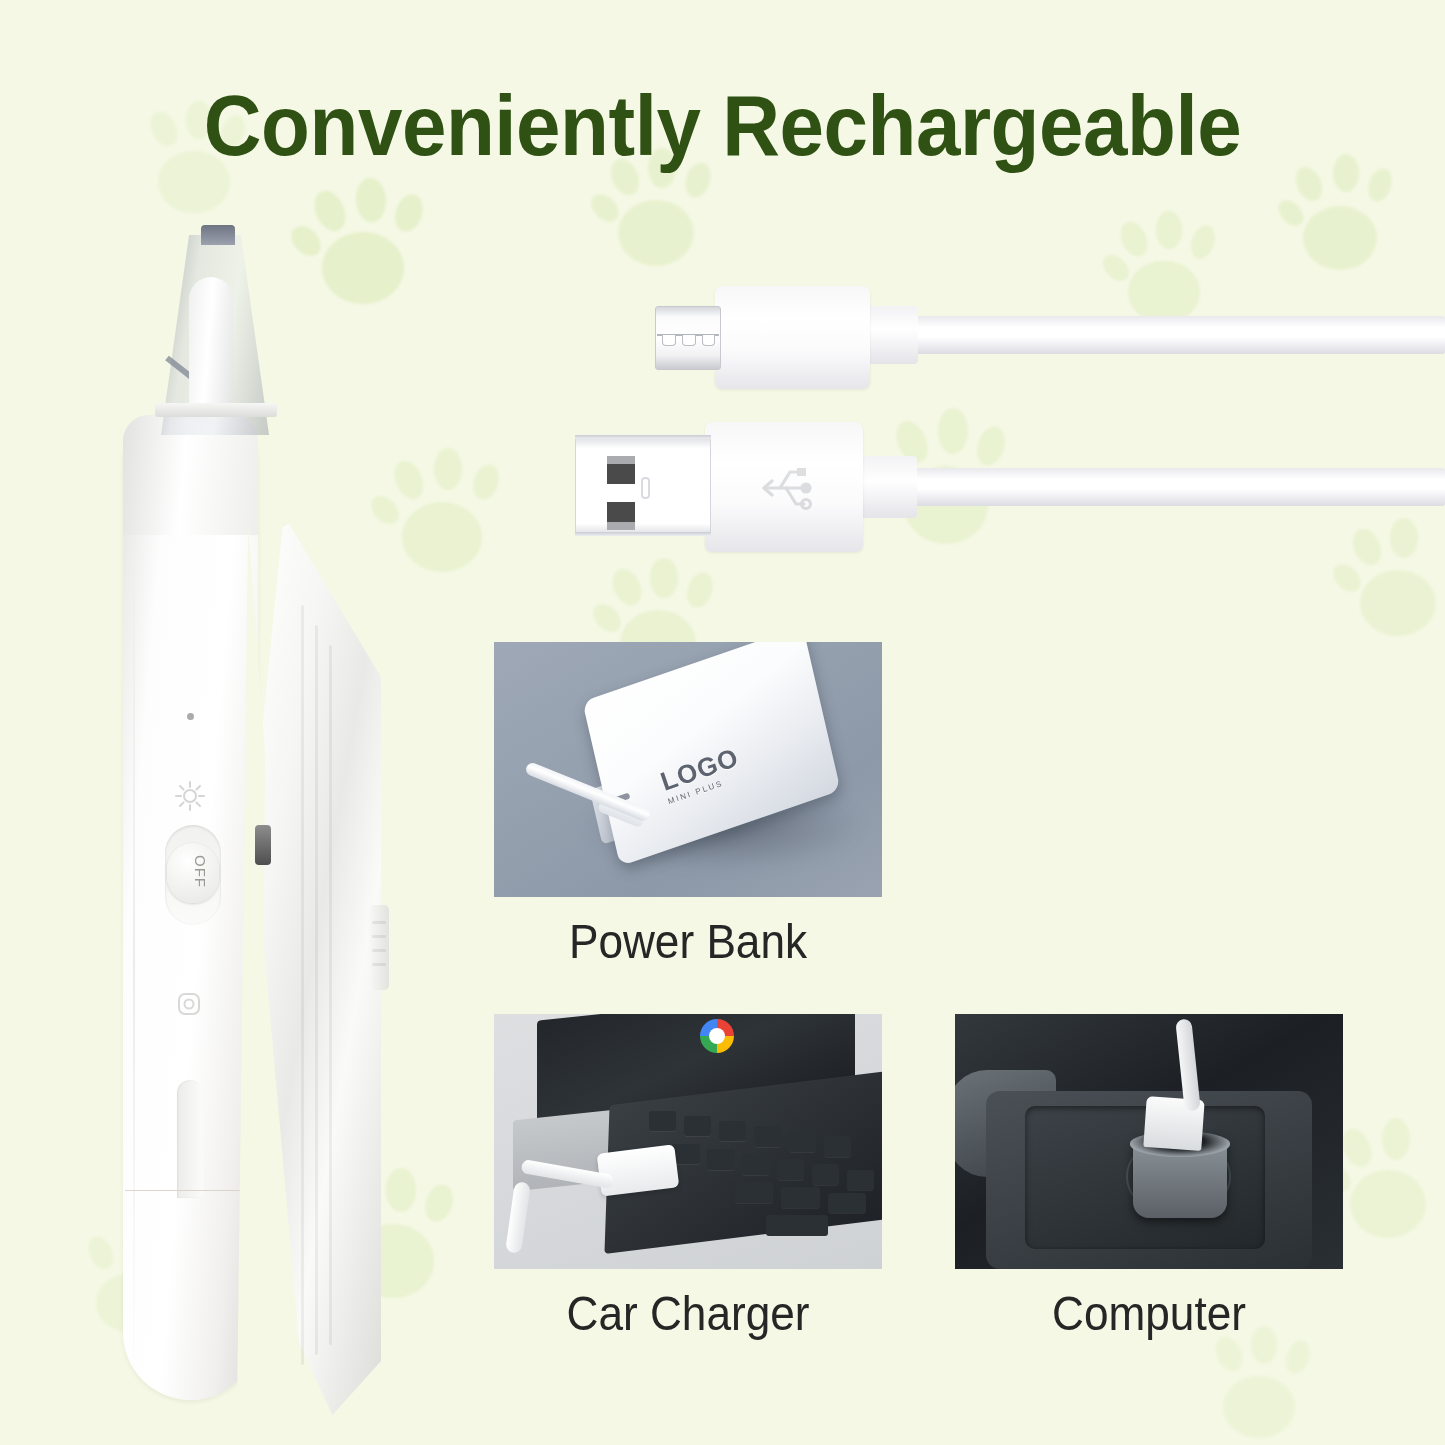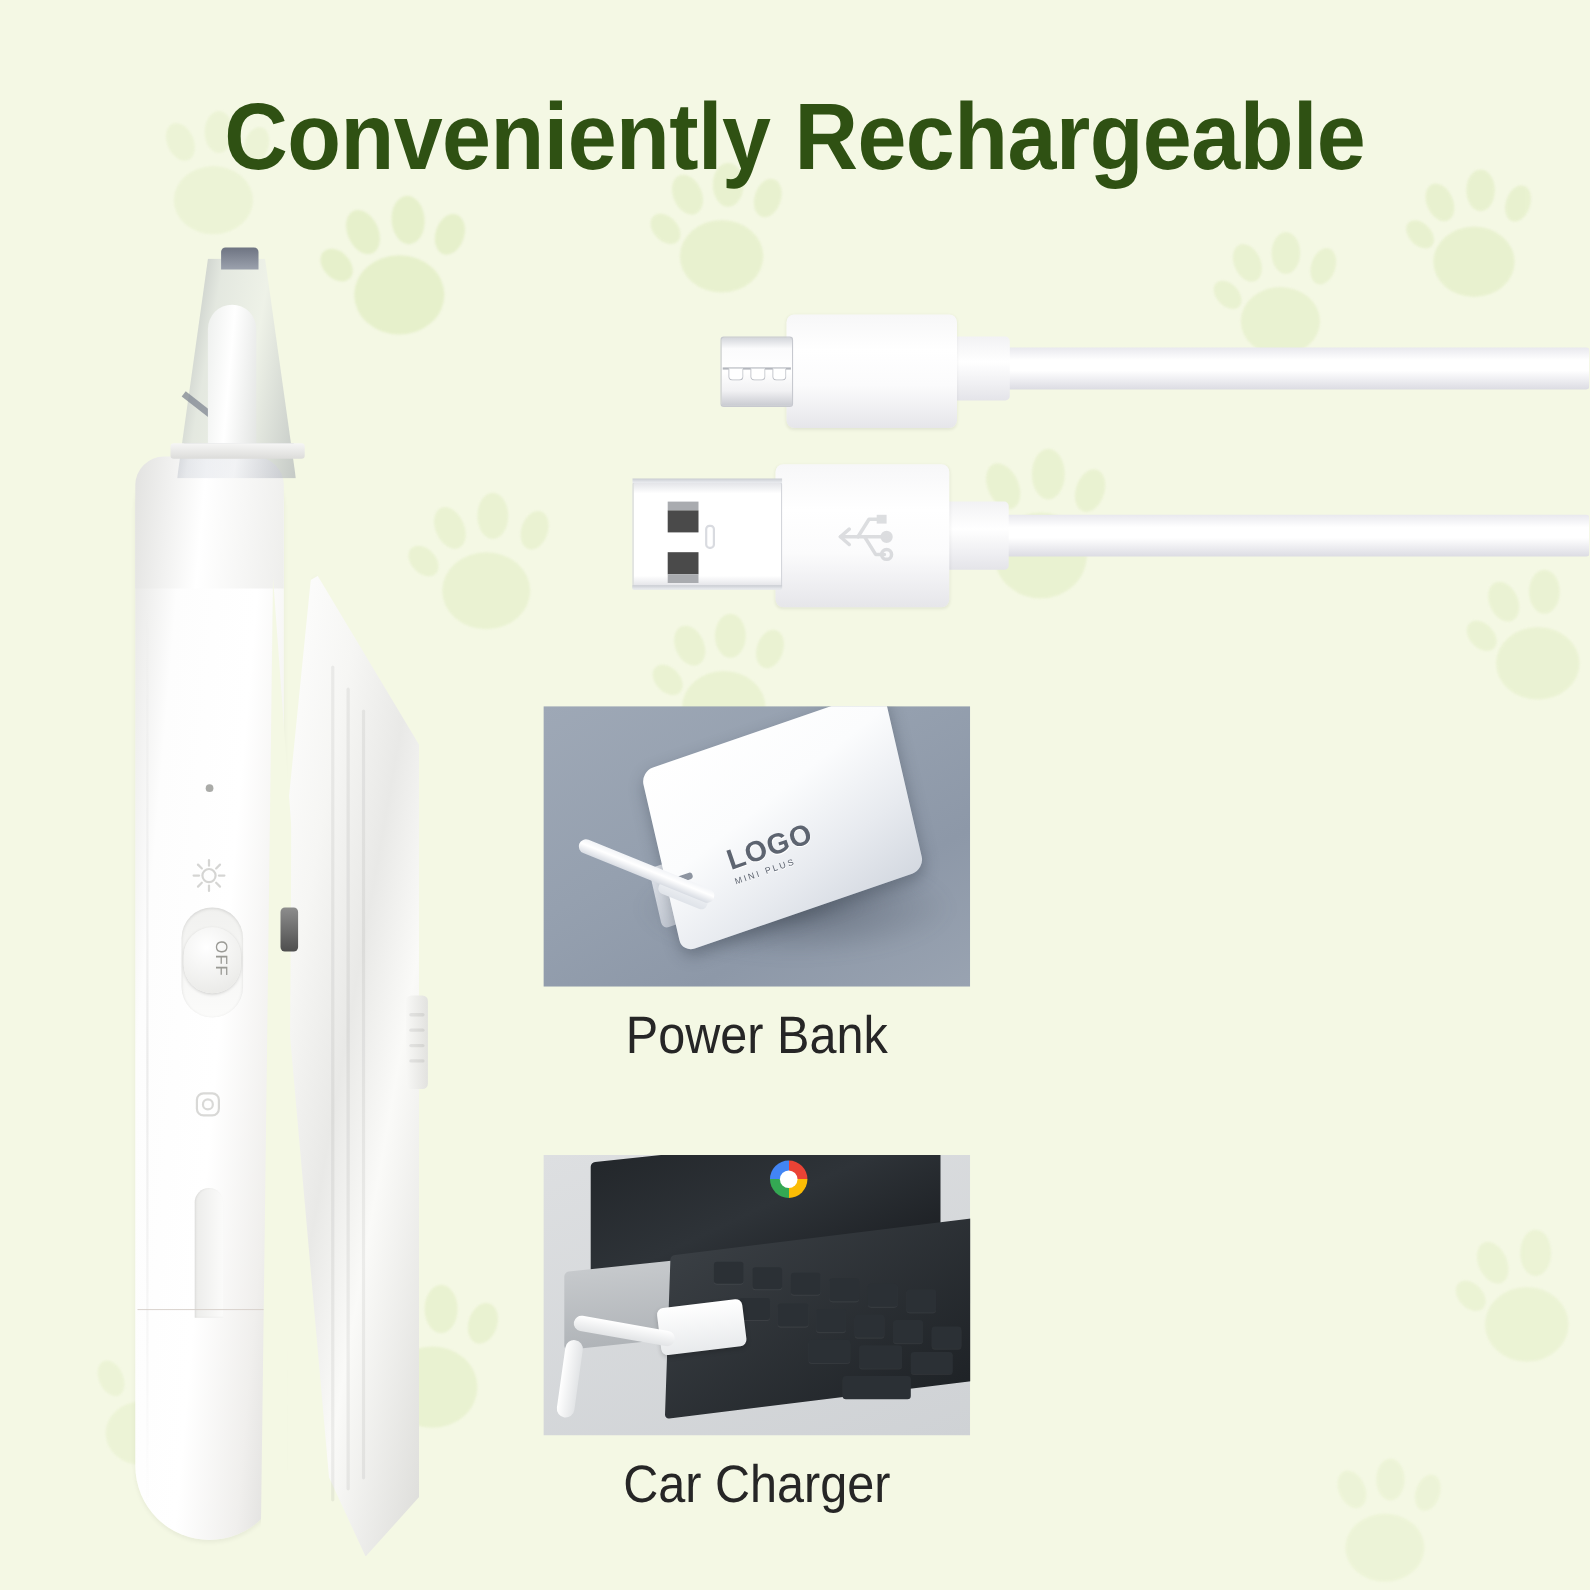--- a/index.html
+++ b/index.html
@@ -520,21 +520,21 @@
       <div class="pb-body"></div>
       <div class="pb-logo">LOGO<small>MINI PLUS</small></div>
       <div class="pb-port"></div>
       <div class="pb-cplug"></div>
       <div class="pb-cable"></div>
     </div>
     <div class="caption" style="left:0;top:272px;width:388px;">Power Bank</div>
   </div>
 
 
-  <div class="card" style="left:494px;top:1050px;width:441px;height:330px;">
+  <div class="card" style="left:494px;top:1014px;width:441px;height:330px;">
     <div class="photo" style="left:0;top:0;width:388px;height:255px;">
       <div class="lp-bg"></div>
       <div class="lp-screen"></div>
       <div class="lp-chrome"></div>
       <div class="lp-base"></div>
       <div class="lp-deck"></div>
       <div class="lp-key" style="left:40%;top:38%;width:7%;height:8%;"></div>
       <div class="lp-key" style="left:49%;top:40%;width:7%;height:8%;"></div>
       <div class="lp-key" style="left:58%;top:42%;width:7%;height:8%;"></div>
       <div class="lp-key" style="left:67%;top:44%;width:7%;height:8%;"></div>
@@ -550,14 +550,28 @@
       <div class="lp-key" style="left:74%;top:68%;width:10%;height:8%;"></div>
       <div class="lp-key" style="left:86%;top:70%;width:10%;height:8%;"></div>
       <div class="lp-key" style="left:70%;top:79%;width:16%;height:8%;"></div>
       <div class="lp-plug"></div>
       <div class="lp-cable"></div>
       <div class="lp-cable2"></div>
     </div>
     <div class="caption" style="left:0;top:272px;width:388px;">Car Charger</div>
   </div>
 
+  <div class="card" style="left:955px;top:1014px;width:388px;height:330px;">
+    <div class="photo" style="left:0;top:0;width:388px;height:255px;">
+      <div class="cc-bg"></div>
+      <div class="cc-left"></div>
+      <div class="cc-console"></div>
+      <div class="cc-panel"></div>
+      <div class="cc-ring"></div>
+      <div class="cc-socket"></div>
+      <div class="cc-sockettop"></div>
+      <div class="cc-plug"></div>
+      <div class="cc-cable"></div>
+    </div>
+    <div class="caption" style="left:0;top:272px;width:388px;">Computer</div>
+  </div>
 
 </div>
 
 </body></html>

